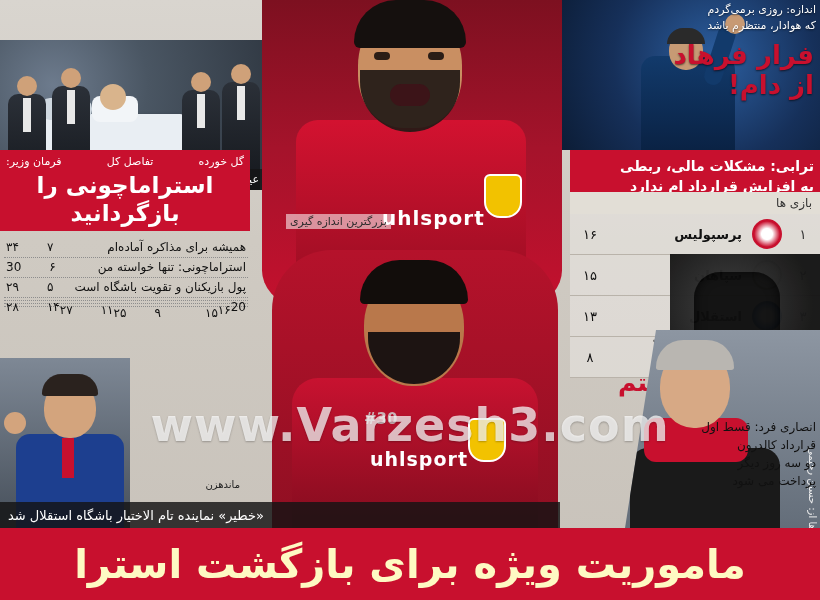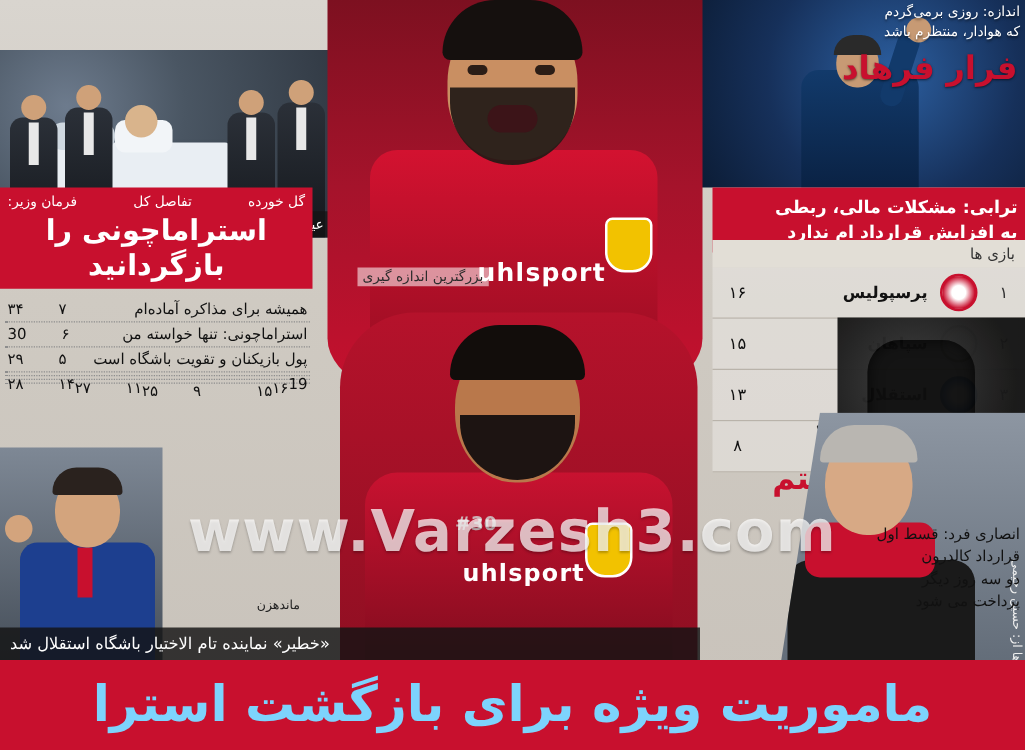--- a/index.html
+++ b/index.html
@@ -187,21 +187,21 @@
     font-size:46px;font-weight:bold;color:rgba(255,255,255,.72);
     letter-spacing:1px;text-shadow:0 1px 2px rgba(0,0,0,.25);pointer-events:none;
   }
 
   
   .bottom-strip{
     left:0;bottom:72px;width:560px;height:26px;background:rgba(20,20,20,.82);
     color:#fff;font-size:13px;display:flex;align-items:center;justify-content:flex-end;padding:0 8px;box-sizing:border-box;
   }
   .bottom-red{
-    left:0;bottom:0;width:820px;height:72px;background:#c8102e;color:#7dd3fc;
+    left:0;bottom:0;width:820px;height:72px;background:#c8102e;color:#fef9c3;
     display:flex;align-items:center;justify-content:center;
   }
   .bottom-red .h{font-size:40px;line-height:46px;font-weight:bold;text-align:center;}
   .bottom-left-photo{
     left:0;bottom:72px;width:130px;height:170px;
     background:linear-gradient(180deg,#7e8895 0%,#464f5a 100%);
   }
   .blp-head{position:absolute;left:44px;top:22px;width:52px;height:58px;border-radius:48%;background:#d3a47d;}
   .blp-hair{position:absolute;left:42px;top:16px;width:56px;height:22px;border-radius:28px 28px 4px 4px;background:#2a221e;}
   .blp-suit{position:absolute;left:16px;top:76px;width:108px;height:96px;background:#1d3f8f;border-radius:14px 14px 0 0;}
@@ -253,20 +253,21 @@
       <div class="coach-arm"></div>
       <div class="coach-hand"></div>
       <div class="coach-head"></div>
       <div class="coach-hair"></div>
       <div class="abs hl-right rtl shadowtext">
         <div>اندازه: روزی برمی‌گردم</div>
         <div>که هوادار، منتظرم باشد</div>
       </div>
       <div class="abs hl-right-big rtl">
         <div>فرار فرهاد</div>
+        <div>از دام!</div>
       </div>
     </div>
   </div>
 
   <div class="abs photo-main">
     <div class="player-top">
       <div class="pt-kit">
         <div class="uhl1">uhlsport</div>
         <div class="badge1"></div>
       </div>
@@ -370,21 +371,21 @@
       <span>استراماچونی: تنها خواسته من</span>
     </div>
     <div class="lt-row">
       <span style="float:left">۲۹</span>
       <span style="float:left;margin-left:28px">۵</span>
       <span>پول بازیکنان و تقویت باشگاه است</span>
     </div>
     <div class="lt-row">
       <span style="float:left">۲۸</span>
       <span style="float:left;margin-left:28px">۱۴</span>
-      <span style="float:right">19</span>
+      <span style="float:right">20</span>
     </div>
     <div class="lt-row">
       <span style="float:left">۲۷</span>
       <span style="float:left;margin-left:28px">۱۱</span>
       <span style="float:right">۱۶</span>
     </div>
     <div class="lt-row">
       <span style="float:left">۲۵</span>
       <span style="float:left;margin-left:28px">۹</span>
       <span style="float:right">۱۵</span>

